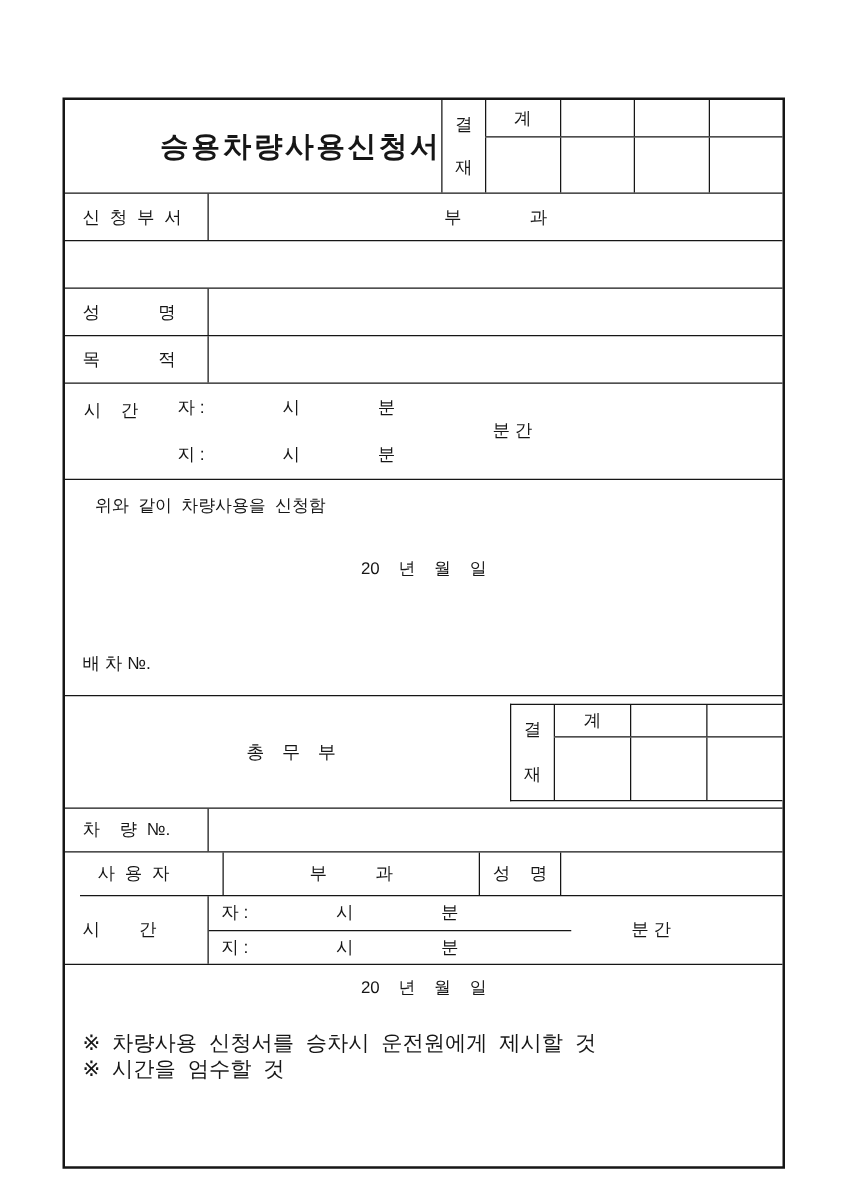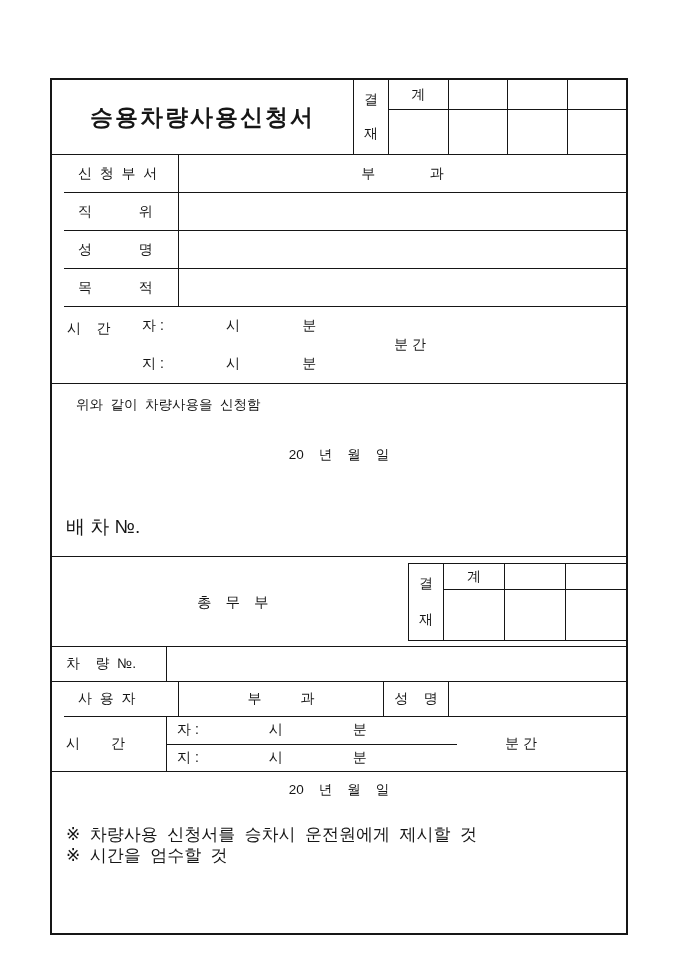--- a/index.html
+++ b/index.html
@@ -7,45 +7,45 @@
   body { background:#ffffff; font-family:"Liberation Sans","DejaVu Sans",sans-serif; color:#161616; position:relative; }
   .pre { white-space:pre; }
   .sheet { position:absolute; left:50px; top:78px; width:578px; height:857px; border:2px solid #161616; background:#ffffff; display:flex; flex-direction:column; }
   .row { display:flex; flex:none; }
   .bb { border-bottom:1px solid #161616; }
   .br { border-right:1px solid #161616; }
   .bl { border-left:1px solid #161616; }
 
   
   .header { height:75px; }
-  .title-cell { flex:1; display:flex; align-items:center; justify-content:center; }
+  .title-cell { flex:1; display:flex; align-items:center; justify-content:flex-end; }
   .title { font-size:23px; font-weight:bold; letter-spacing:2px; }
   .appr-label { width:35px; display:flex; flex-direction:column; align-items:center; justify-content:space-between; padding:11px 0; font-size:14px; }
   .appr-grid { width:238px; display:flex; flex-direction:column; }
   .appr-top { height:30px; display:flex; border-bottom:1px solid #161616; }
   .appr-bottom { flex:1; display:flex; }
   .appr-cell { flex:1; border-left:1px solid #161616; display:flex; align-items:center; justify-content:center; font-size:14px; }
 
   
-  .form-row { height:38px;margin-left:12px; }
+  .form-row { height:38px; }
   .label-cell { width:115px; flex:none; display:flex; align-items:center; padding-left:14px; font-size:14px; }
   .value-cell { flex:1; display:flex; align-items:center; justify-content:center; font-size:14px; }
 
   
   .time-row { height:77px; position:relative; }
   .time-label { position:absolute; left:15px; top:13px; font-size:14px; }
   .time-lines { position:absolute; left:90px; top:0; bottom:0; display:flex; flex-direction:column; }
   .time-line { flex:1; display:flex; align-items:center; font-size:14px; }
   .duration { position:absolute; left:342px; top:50%; transform:translateY(-50%); font-size:14px; }
 
   
   .middle { height:173px; position:relative; font-size:13.5px; }
   .statement { position:absolute; left:24px; top:12px; }
   .mid-date { position:absolute; left:0; right:0; top:62px; text-align:center; }
-  .dispatch { position:absolute; left:14px; bottom:16px; font-size:19px; }
+  .dispatch { position:absolute; left:14px; bottom:16px; font-size:14px; }
 
   
   .dept-row { height:90px; position:relative; }
   .dept-name { position:absolute; left:145px; top:50%; transform:translateY(-50%); font-size:14.5px; letter-spacing:2px; }
   .appr-box2 { position:absolute; right:0; top:6px; width:218px; height:78px; border:1px solid #161616; border-right:none; display:flex; background:#fff; }
   .appr2-label { width:34px; display:flex; flex-direction:column; align-items:center; justify-content:space-between; padding:11px 0; font-size:14px; }
   .appr2-grid { flex:1; display:flex; flex-direction:column; }
   .appr2-top { height:26px; display:flex; border-bottom:1px solid #161616; }
   .appr2-bottom { flex:1; display:flex; }
 
@@ -93,21 +93,20 @@
         <div class="appr-cell"></div>
       </div>
     </div>
   </div>
 
   <div class="row form-row bb">
     <div class="label-cell br pre">신  청  부  서</div>
     <div class="value-cell pre">부              과</div>
   </div>
   <div class="row form-row bb">
-    <div class="label-cell br pre">직            위</div>
     <div class="value-cell pre"></div>
   </div>
   <div class="row form-row bb">
     <div class="label-cell br pre">성            명</div>
     <div class="value-cell pre"></div>
   </div>
   <div class="row form-row bb">
     <div class="label-cell br pre">목            적</div>
     <div class="value-cell pre"></div>
   </div>

